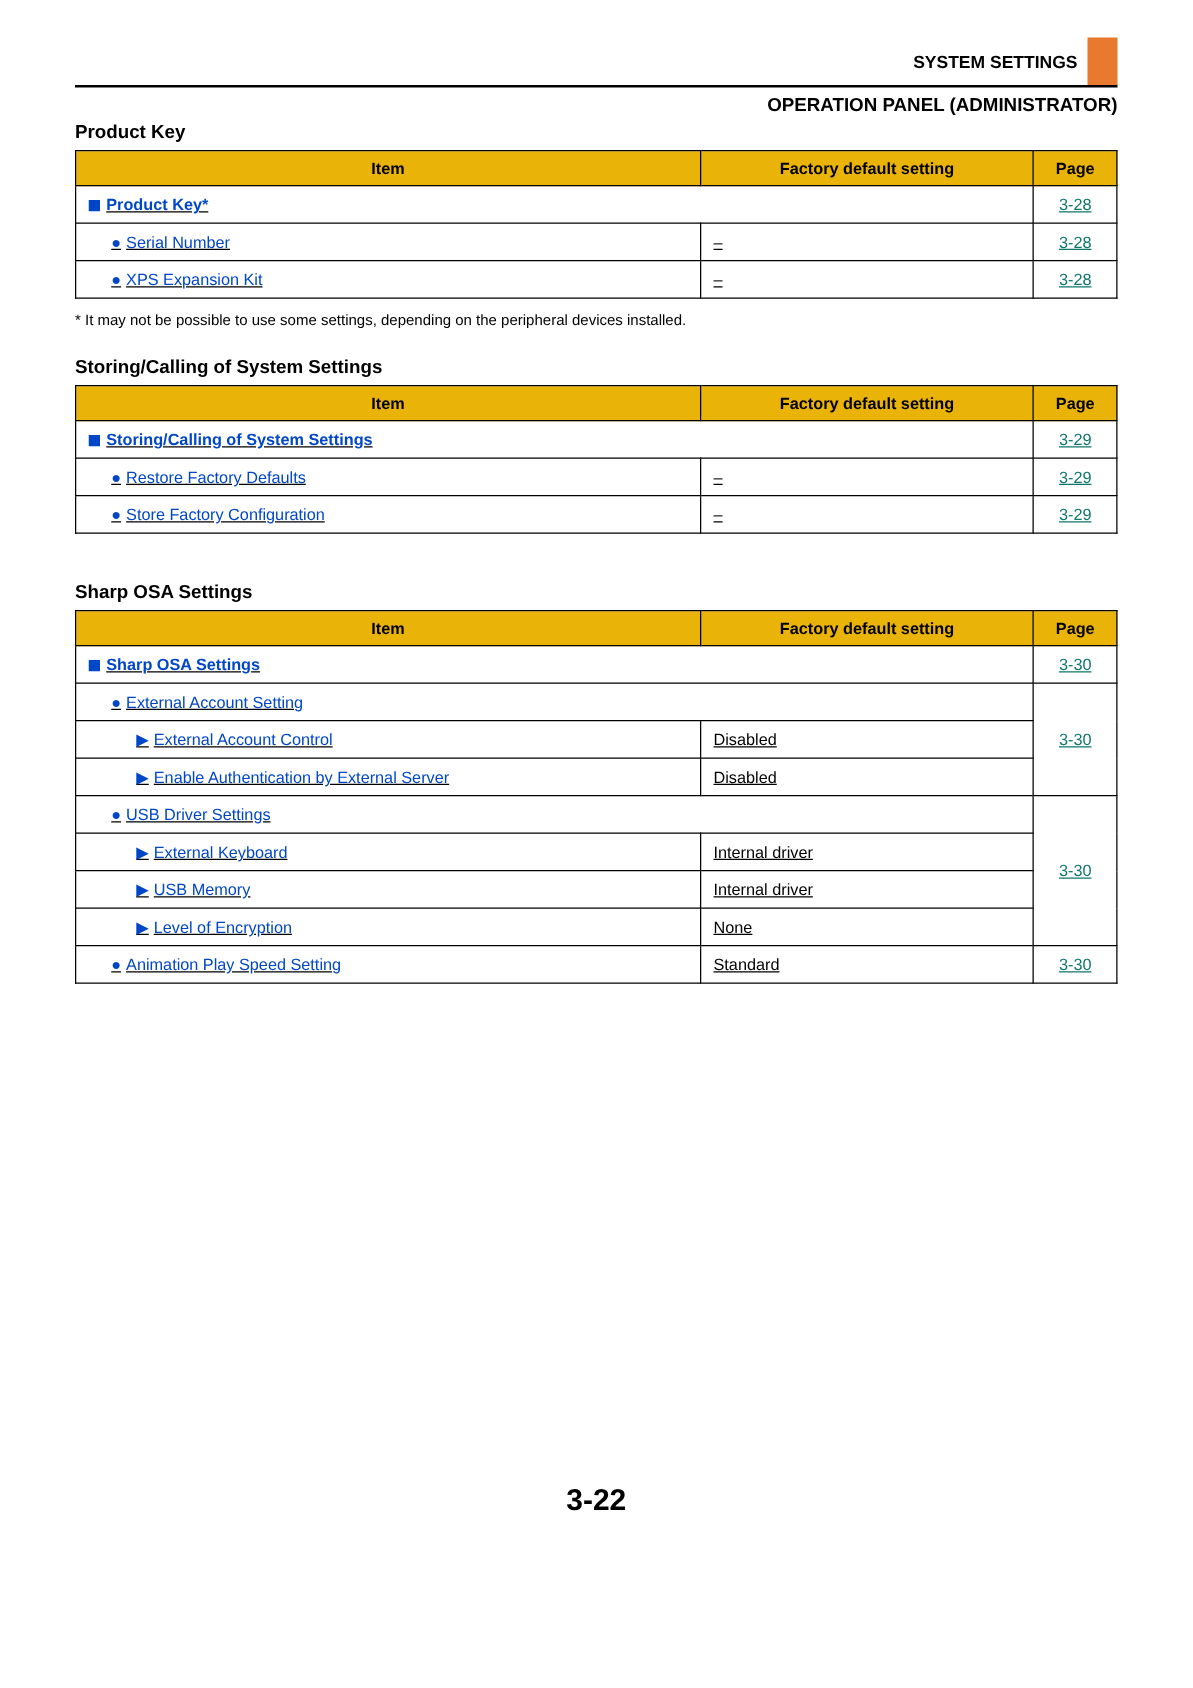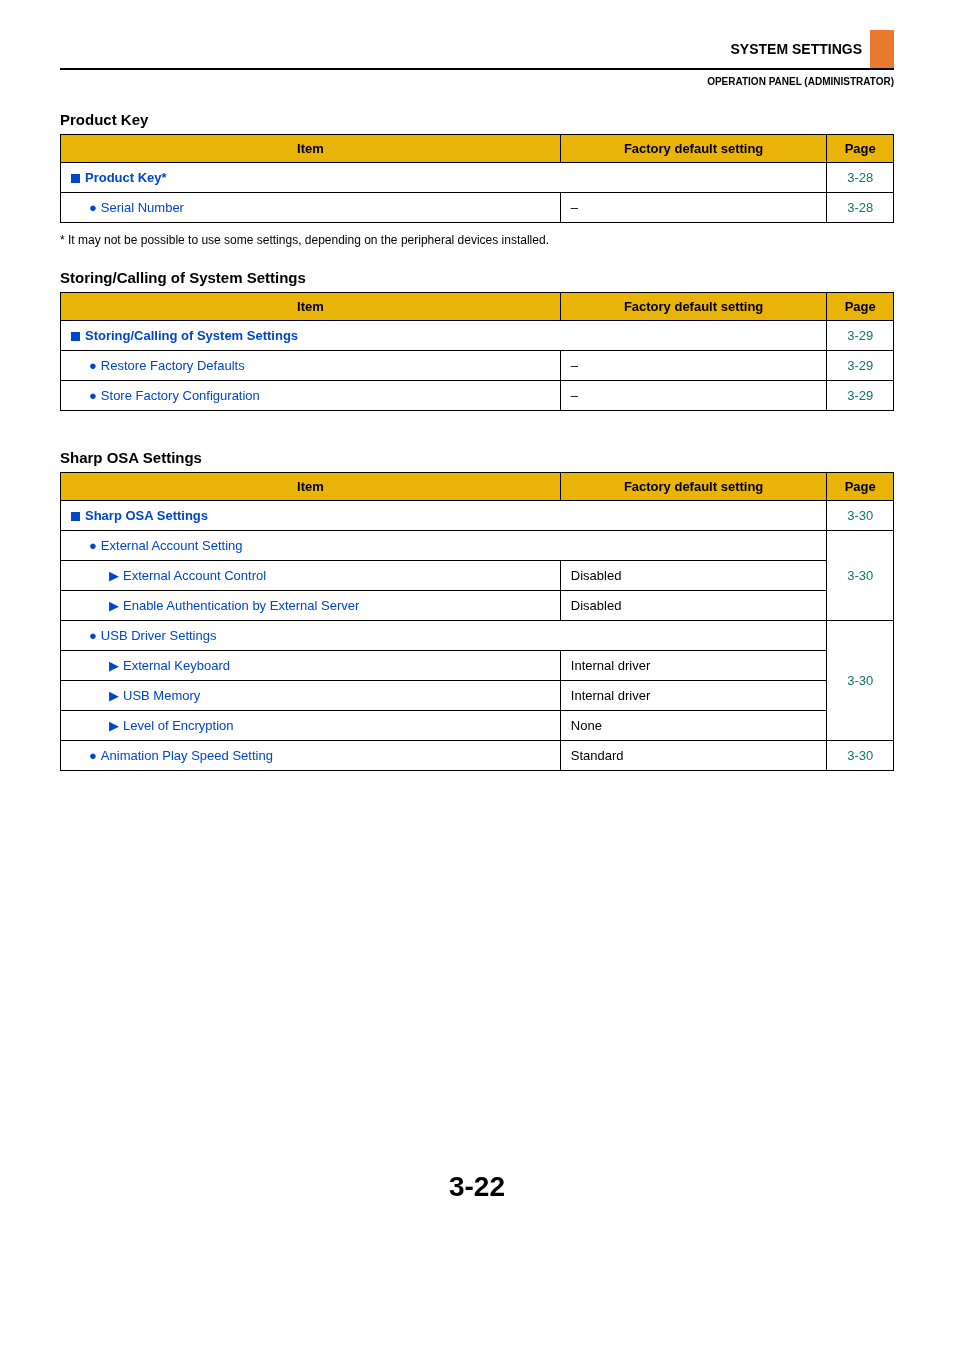--- a/index.html
+++ b/index.html
@@ -23,23 +23,23 @@
     background: #e8792f;
     margin-left: 6px;
   }
   .section-title {
     font-size: 14px;
     font-weight: bold;
     padding-right: 2px;
   }
   .sub-header {
     text-align: right;
-    font-size: 10px;
-    font-weight: bold;
-    margin-bottom: 24px;
+    font-size: 15px;
+    font-weight: bold;
+    margin-bottom: 4px;
   }
   .group-title {
     font-size: 15px;
     font-weight: bold;
     margin-bottom: 6px;
   }
   table {
     width: 100%;
     border-collapse: collapse;
     margin-bottom: 10px;
@@ -50,33 +50,34 @@
     background: #eab308;
     font-weight: bold;
     text-align: center;
     padding: 6px 8px;
     border: 1px solid #000;
   }
   td {
     padding: 7px 10px;
     border: 1px solid #000;
     vertical-align: middle;
+    text-decoration: underline;
   }
   .link { color: #0046c8; }
   .page-link { color: #0f766e; text-align: center; white-space: nowrap; }
   .square { display:inline-block; width:9px; height:9px; background:#0046c8; margin-right:5px; vertical-align: middle; }
   .bullet { color:#0046c8; margin-right:4px; }
   .triangle { color:#0046c8; margin-right:4px; }
   .indent-1 { padding-left: 28px; }
   .indent-2 { padding-left: 48px; }
   .footnote { font-size: 12px; margin-bottom: 22px; }
   .section-gap { height: 28px; }
   .page-number {
     text-align: center;
-    font-size: 28px;
+    font-size: 24px;
     font-weight: bold;
     margin-top: 400px;
   }
   col.col-item { width: 60%; }
   col.col-setting { width: 32%; }
   col.col-page { width: 8%; }
 </style>
 </head>
 <body>
 
@@ -101,20 +102,25 @@
   </tr>
   <tr>
     <td colspan="2"><span class="square"></span><span class="link" style="font-weight:bold;">Product Key*</span></td>
     <td class="page-link">3-28</td>
   </tr>
   <tr>
     <td class="indent-1"><span class="bullet">●</span><span class="link">Serial Number</span></td>
     <td>–</td>
     <td class="page-link">3-28</td>
   </tr>
+  <tr>
+    <td class="indent-1"><span class="bullet">●</span><span class="link">XPS Expansion Kit</span></td>
+    <td>–</td>
+    <td class="page-link">3-28</td>
+  </tr>
 </tbody>
   </table>
 <div class="footnote">*  It may not be possible to use some settings, depending on the peripheral devices installed.</div>
 
 <div class="group-title">Storing/Calling of System Settings</div>
 <table>
   <colgroup>
       <col class="col-item">
       <col class="col-setting">
       <col class="col-page">

